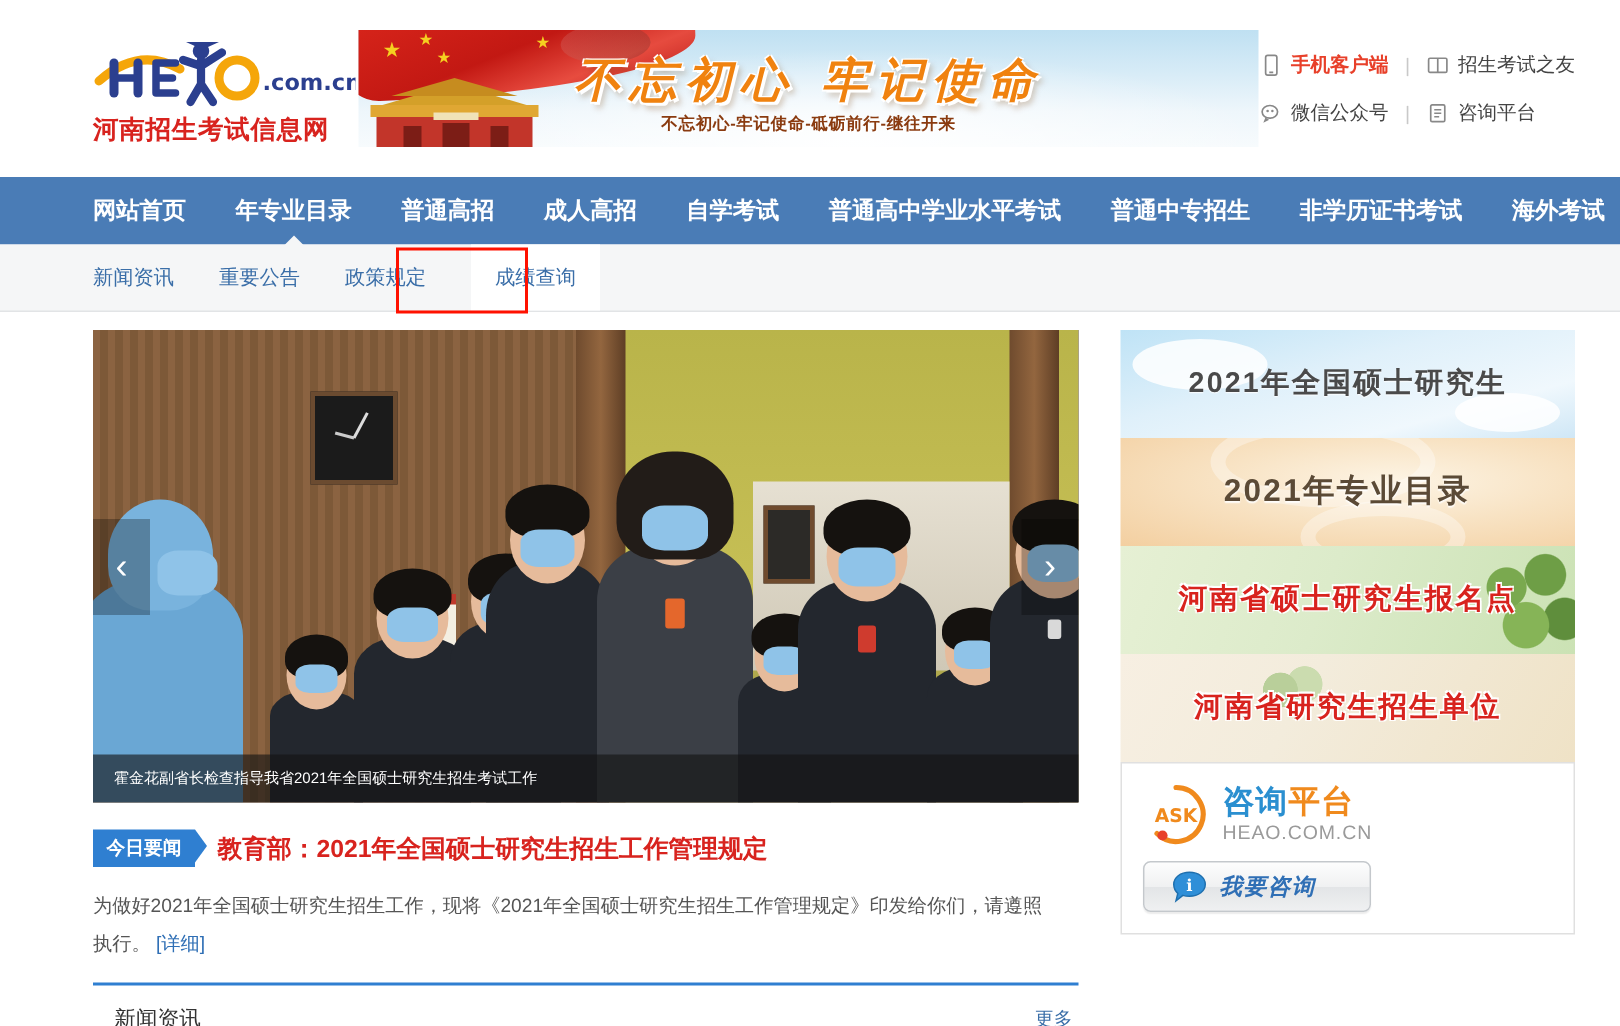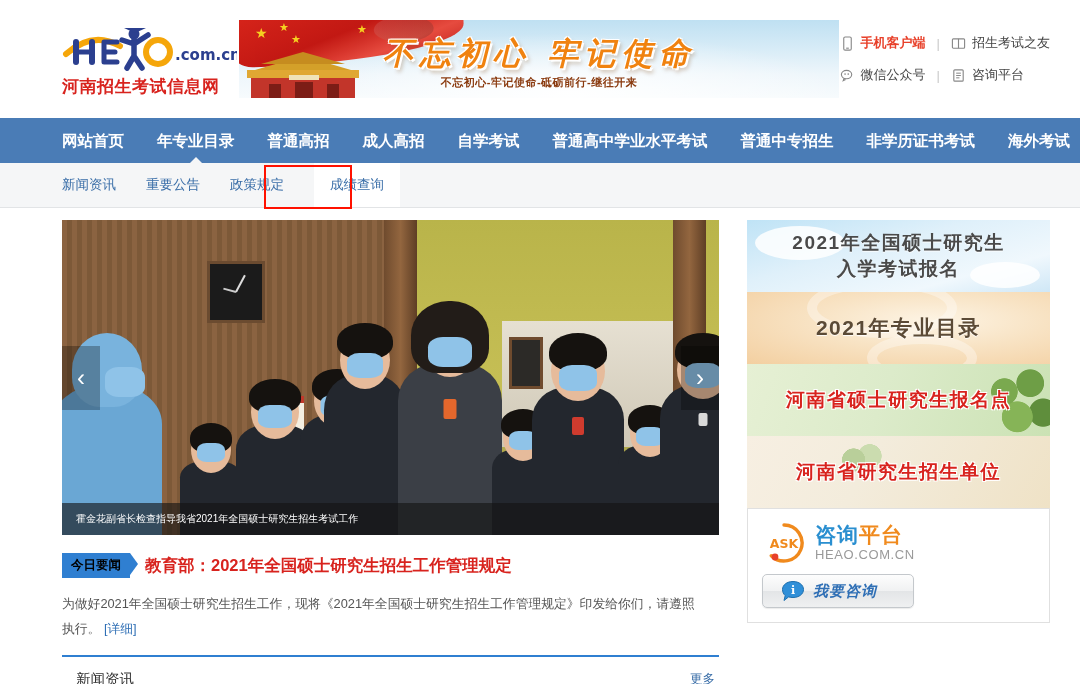--- a/index.html
+++ b/index.html
@@ -275,21 +275,21 @@
     padding: 9px 14px;
     white-space: nowrap;
   }
 
   
   .headline-row {
     display: flex; align-items: center; gap: 9px;
     margin-top: 18px;
   }
   .today-badge {
-    background: #2f7fd1; color: #000000; font-size: 12.5px; font-weight: bold;
+    background: #2f7fd1; color: #ffffff; font-size: 12.5px; font-weight: bold;
     padding: 4px 9px; position: relative;
   }
   .today-badge:after {
     content: "";
     position: absolute; right: -8px; top: 0;
     border-top: 11.5px solid transparent;
     border-bottom: 11.5px solid transparent;
     border-left: 8px solid #2f7fd1;
   }
   .headline-title {
@@ -586,21 +586,20 @@
       </div>
     </div>
 
     <div class="col-right">
 
       <div class="rbanner rb1">
         <div class="cloud" style="width:90px;height:34px;left:8px;top:6px;"></div>
         <div class="cloud" style="width:70px;height:26px;right:10px;bottom:4px;"></div>
         <div class="txt">
           <div>2021年全国硕士研究生</div>
-          <div>入学考试报名</div>
         </div>
       </div>
 
       <div class="rbanner rb2">
         <div class="swirl" style="width:150px;height:60px;left:60px;top:-14px;"></div>
         <div class="swirl" style="width:110px;height:48px;left:120px;bottom:-18px;"></div>
         <div class="txt">2021年专业目录</div>
       </div>
 
       <div class="rbanner rb3">

